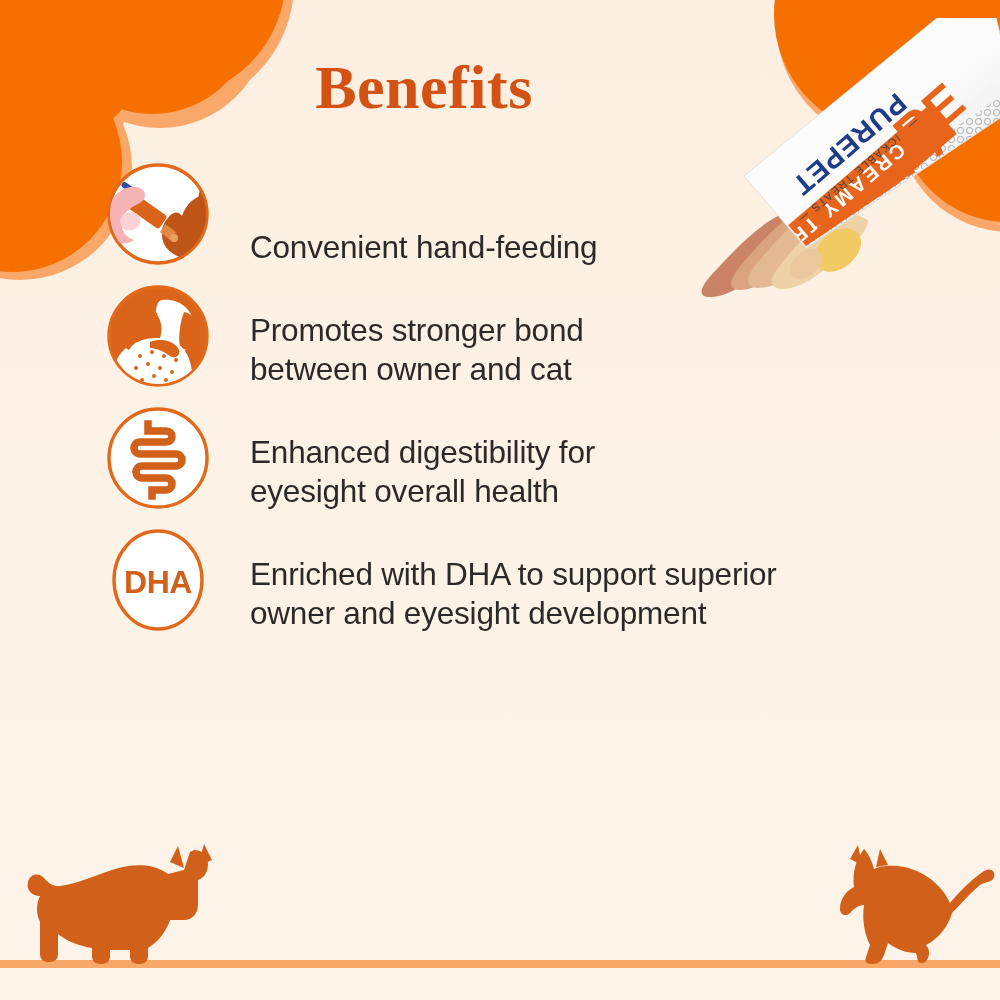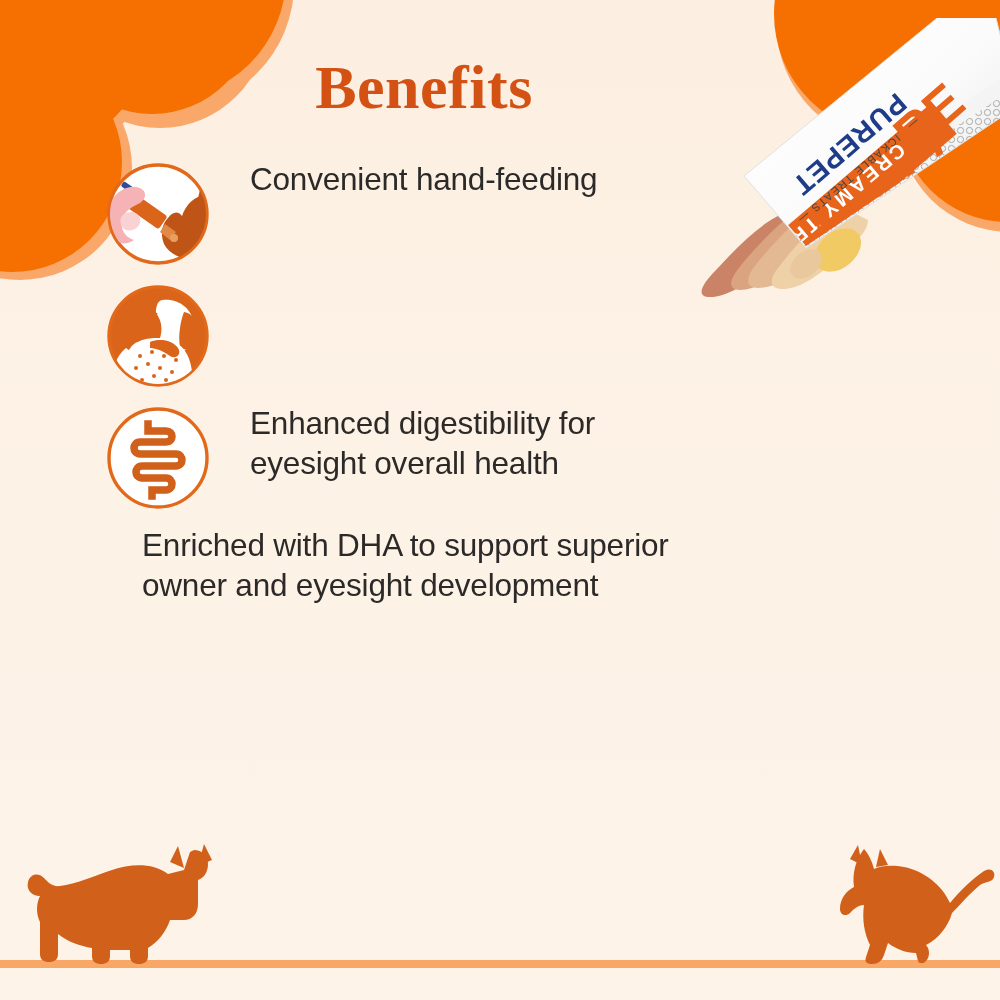--- a/index.html
+++ b/index.html
@@ -41,21 +41,21 @@
   }
 
   
   .benefits {
     position:absolute;
     left:104px; top:160px;
     width:860px;
   }
   .benefit-row {
     display:flex;
-    align-items:flex-start;
+    align-items:flex-end;
     margin-bottom:14px;
     min-height:104px;
   }
   .badge {
     flex:0 0 108px;
     width:108px; height:108px;
     position:relative;
   }
   .badge svg { display:block; width:108px; height:108px; }
   .benefit-text {
@@ -237,39 +237,47 @@
               <circle cx="38" cy="98" r="2"></circle>
                 <circle cx="50" cy="94" r="2"></circle>
               <circle cx="62" cy="98" r="2"></circle>
                 <circle cx="76" cy="100" r="2"></circle>
             </g>
 
             <path d="M46,60 C56,56 68,58 74,66 C78,72 72,78 66,74 C58,68 50,66 46,66 Z" fill="#D9641A"></path>
           </g>
         </svg>
       </div>
+      <div class="benefit-text">Promotes stronger bond
+between owner and cat</div>
     </div>
 
     <div class="benefit-row">
       <div class="badge">
         <svg viewBox="0 0 108 108">
           <circle cx="54" cy="54" r="49" fill="#ffffff" stroke="#E2691A" stroke-width="3.4"></circle>
           <g fill="none" stroke="#D0601A" stroke-width="7.5" stroke-linecap="square">
             <path d="M44,20 L44,27 L62,27 C70,27 70,38 62,38 L36,38
                      C28,38 28,50 36,50 L72,50 C80,50 80,62 72,62 L38,62
                      C30,62 30,74 38,74 L62,74 C70,74 70,86 62,86 L48,86 L48,92"></path>
           </g>
         </svg>
       </div>
       <div class="benefit-text">Enhanced digestibility for
 eyesight overall health</div>
     </div>
 
 
     <div class="benefit-row">
+      <div class="badge">
+        <svg viewBox="0 0 108 108">
+          <ellipse cx="54" cy="54" rx="44" ry="49" fill="#ffffff" stroke="#E2691A" stroke-width="3.4"></ellipse>
+          <text x="54" y="67" text-anchor="middle" font-family="'Liberation Sans', sans-serif" font-size="32" font-weight="bold" letter-spacing="-0.5" fill="#D0601A">DHA</text>
+        </svg>
+      </div>
       <div class="benefit-text">Enriched with DHA to support superior
 owner and eyesight development</div>
     </div>
 
   </div>
 
   <div class="ground"></div>
 
   <div class="cat-left">
     <svg viewBox="0 0 230 126">

